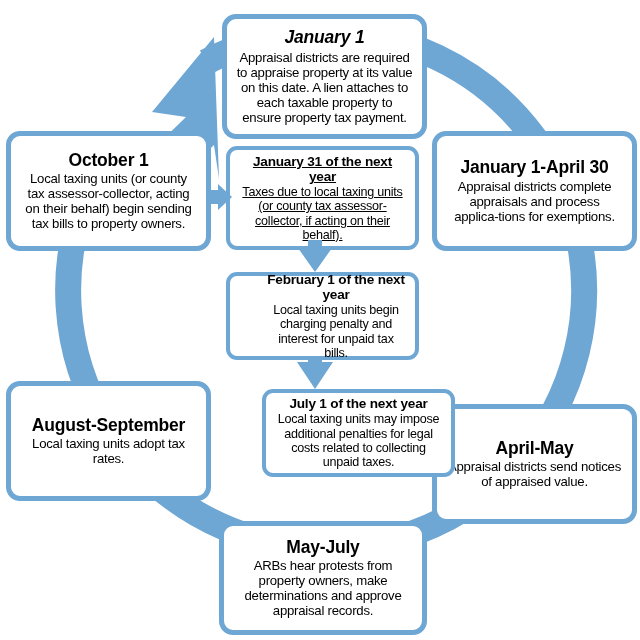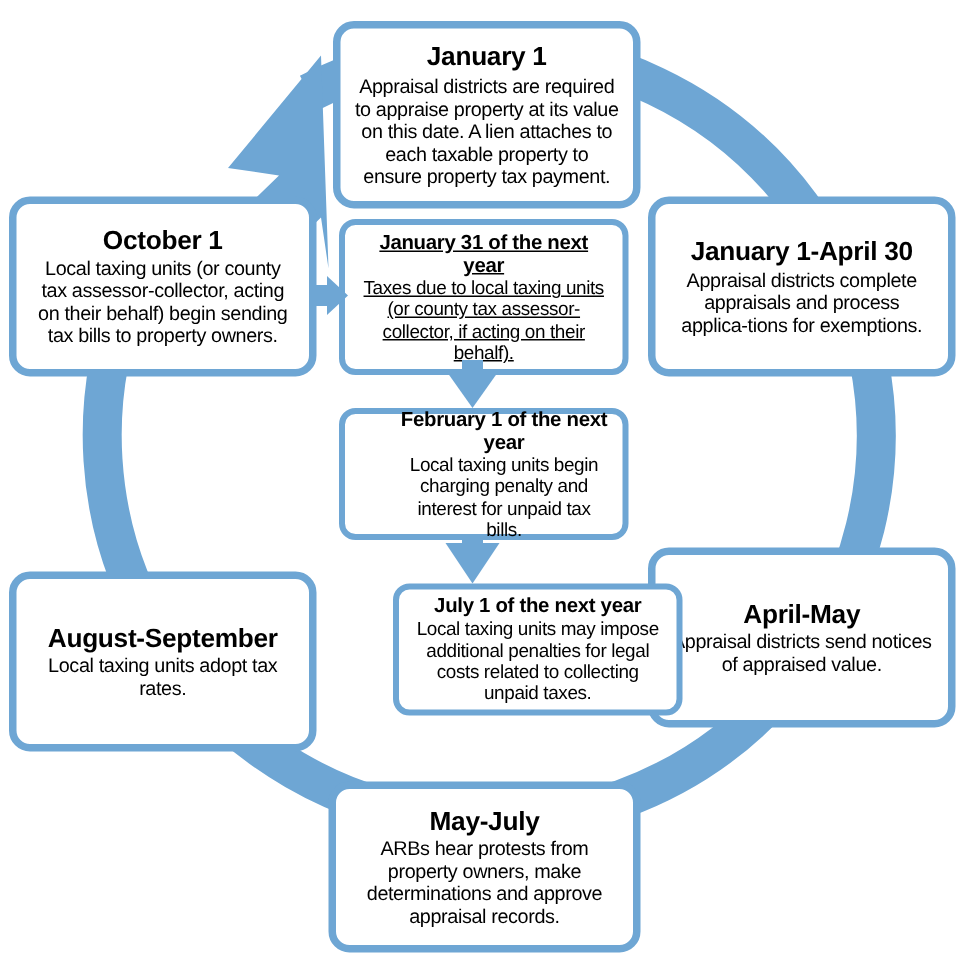--- a/index.html
+++ b/index.html
@@ -48,31 +48,31 @@
   .outer .body{font-size:13.2px;}
 
   
   .inner{border-width:4px;border-radius:11px;}
   .inner .ttl{font-size:13.6px;}
   .inner .body{font-size:12.6px;}
 
   
   #n-jan1      {left:222px; top:14px;  width:205px; height:125px;}
   #n-jan1apr30 {left:432px; top:131px; width:205px; height:120px;}
-  #n-aprmay    {left:432px; top:365px; width:205px; height:120px;}
+  #n-aprmay    {left:432px; top:404px; width:205px; height:120px;}
   #n-mayjuly   {left:219px; top:521px; width:208px; height:114px;}
   #n-augsep    {left:6px;   top:381px; width:205px; height:120px;}
   #n-oct1      {left:6px;   top:131px; width:205px; height:120px;}
 
   #n-jan31     {left:226px; top:146px; width:193px; height:104px;text-decoration:underline;}
   #n-feb1      {left:226px; top:272px; width:193px; height:88px;padding-left:36px;}
   #n-july1     {left:226px; top:389px; width:193px; height:88px;margin-left:36px;}
 
   
-  #n-jan1 .ttl{margin-bottom:2px;}
+  #n-jan1 .ttl{margin-bottom:2px;font-style:italic;}
 </style>
 </head>
 <body>
 
 <div id="stage">
 
   <svg id="ringlayer" viewBox="0 0 640 640">
 
     <g>
 

